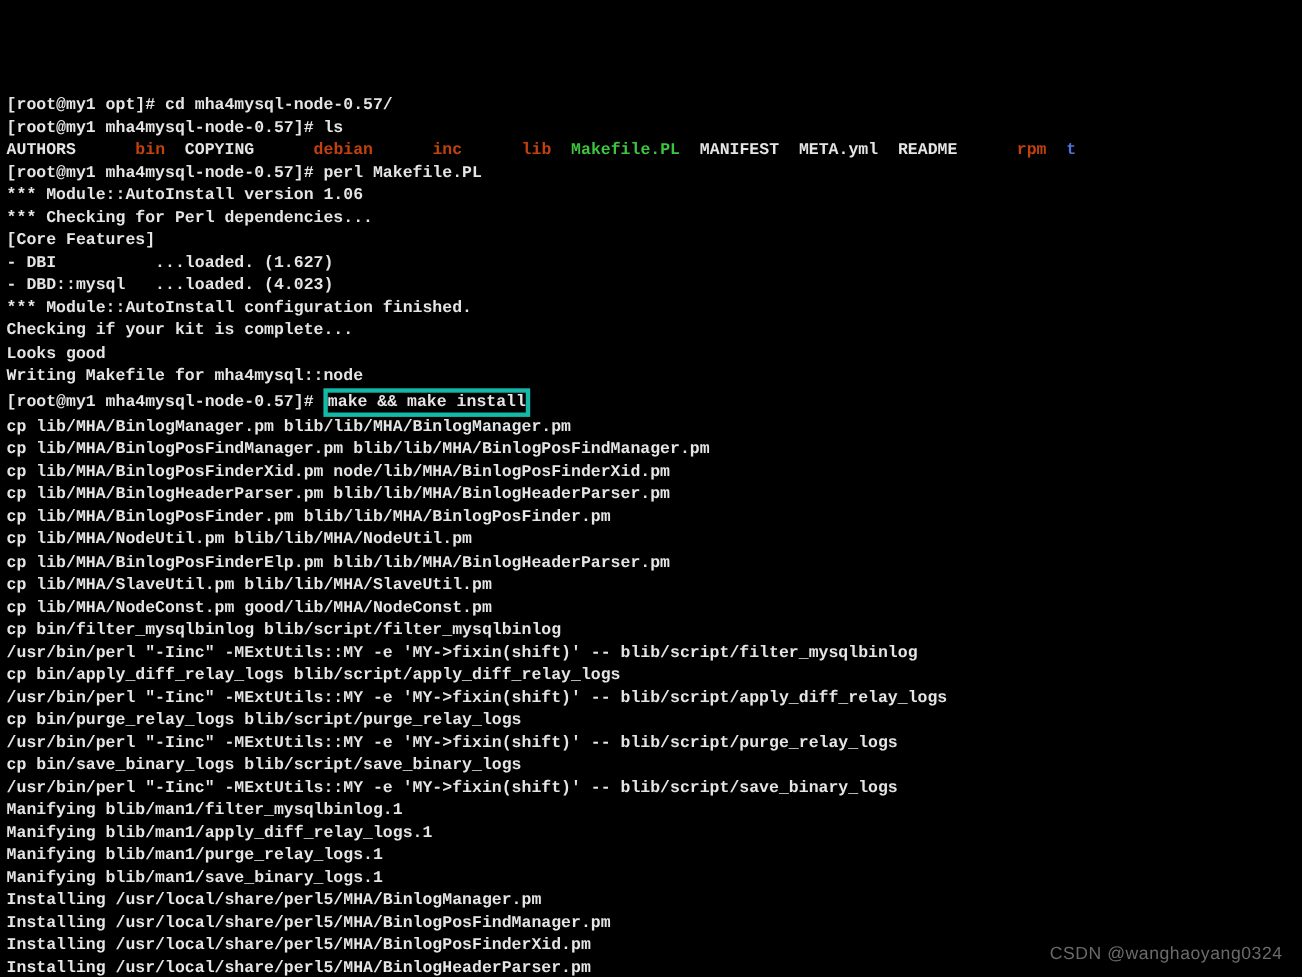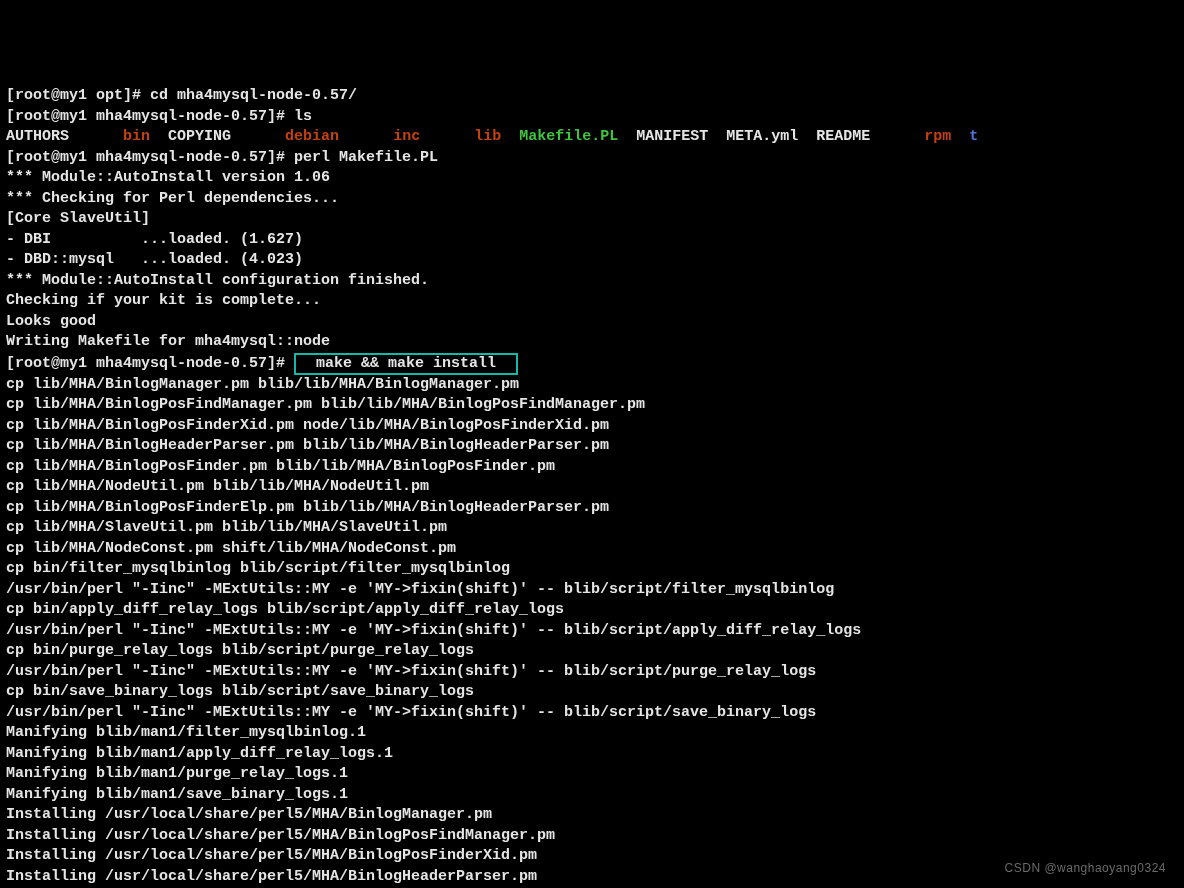--- a/index.html
+++ b/index.html
@@ -16,64 +16,64 @@
     overflow: hidden;
     white-space: pre;
     font-weight: bold;
     position: relative;
   }
   .c-white   { color: #e5e5e5; }
   .c-cyan    { color: #c2410c; margin-left: 36px; }
   .c-green   { color: #3fc43f; margin-top: 44px; }
   .c-blue    { color: #4f72d6; }
   .highlight-box {
-    border: 2px solid #14b8a6;
-    padding: 0 20px;
+    border: 4px solid #14b8a6;
+    padding: 0 0;
     display: inline-block;
     line-height: 18px;
   }
   .watermark {
     position: absolute;
     right: 18px;
     bottom: 10px;
     color: #6a6a6a;
     font-weight: normal;
-    font-size: 12px;
+    font-size: 16px;
     font-family: sans-serif;
     letter-spacing: 0.5px;
   }
 </style>
 </head>
 <body>
 
 
 
 <div><span><span class="c-white">[root@my1 opt]# </span><span class="c-white">cd mha4mysql-node-0.57/</span></span>
 <span><span class="c-white">[root@my1 mha4mysql-node-0.57]# </span><span class="c-white">ls</span></span>
 <span><span class="c-white">AUTHORS</span>  <span class="c-cyan">bin</span>  <span class="c-white">COPYING</span>  <span class="c-cyan">debian</span>  <span class="c-cyan">inc</span>  <span class="c-cyan">lib</span>  <span class="c-green">Makefile.PL</span>  <span class="c-white">MANIFEST</span>  <span class="c-white">META.yml</span>  <span class="c-white">README</span>  <span class="c-cyan">rpm</span>  <span class="c-blue">t</span></span>
 <span><span class="c-white">[root@my1 mha4mysql-node-0.57]# </span><span class="c-white">perl Makefile.PL</span></span>
 <span class="c-white">*** Module::AutoInstall version 1.06</span>
 <span class="c-white">*** Checking for Perl dependencies...</span>
-<span class="c-white">[Core SlaveUtil]</span>
+<span class="c-white">[Core Features]</span>
 <span class="c-white">- DBI          ...loaded. (1.627)</span>
 <span class="c-white">- DBD::mysql   ...loaded. (4.023)</span>
 <span class="c-white">*** Module::AutoInstall configuration finished.</span>
 <span class="c-white">Checking if your kit is complete...</span>
 <span class="c-white">Looks good</span>
 <span class="c-white">Writing Makefile for mha4mysql::node</span>
 <span><span class="c-white">[root@my1 mha4mysql-node-0.57]# </span><span class="highlight-box"><span class="c-white">make &amp;&amp; make install</span></span></span>
 <span class="c-white">cp lib/MHA/BinlogManager.pm blib/lib/MHA/BinlogManager.pm</span>
 <span class="c-white">cp lib/MHA/BinlogPosFindManager.pm blib/lib/MHA/BinlogPosFindManager.pm</span>
 <span class="c-white">cp lib/MHA/BinlogPosFinderXid.pm node/lib/MHA/BinlogPosFinderXid.pm</span>
 <span class="c-white">cp lib/MHA/BinlogHeaderParser.pm blib/lib/MHA/BinlogHeaderParser.pm</span>
 <span class="c-white">cp lib/MHA/BinlogPosFinder.pm blib/lib/MHA/BinlogPosFinder.pm</span>
 <span class="c-white">cp lib/MHA/NodeUtil.pm blib/lib/MHA/NodeUtil.pm</span>
 <span class="c-white">cp lib/MHA/BinlogPosFinderElp.pm blib/lib/MHA/BinlogHeaderParser.pm</span>
 <span class="c-white">cp lib/MHA/SlaveUtil.pm blib/lib/MHA/SlaveUtil.pm</span>
-<span class="c-white">cp lib/MHA/NodeConst.pm shift/lib/MHA/NodeConst.pm</span>
+<span class="c-white">cp lib/MHA/NodeConst.pm good/lib/MHA/NodeConst.pm</span>
 <span class="c-white">cp bin/filter_mysqlbinlog blib/script/filter_mysqlbinlog</span>
 <span class="c-white">/usr/bin/perl "-Iinc" -MExtUtils::MY -e 'MY-&gt;fixin(shift)' -- blib/script/filter_mysqlbinlog</span>
 <span class="c-white">cp bin/apply_diff_relay_logs blib/script/apply_diff_relay_logs</span>
 <span class="c-white">/usr/bin/perl "-Iinc" -MExtUtils::MY -e 'MY-&gt;fixin(shift)' -- blib/script/apply_diff_relay_logs</span>
 <span class="c-white">cp bin/purge_relay_logs blib/script/purge_relay_logs</span>
 <span class="c-white">/usr/bin/perl "-Iinc" -MExtUtils::MY -e 'MY-&gt;fixin(shift)' -- blib/script/purge_relay_logs</span>
 <span class="c-white">cp bin/save_binary_logs blib/script/save_binary_logs</span>
 <span class="c-white">/usr/bin/perl "-Iinc" -MExtUtils::MY -e 'MY-&gt;fixin(shift)' -- blib/script/save_binary_logs</span>
 <span class="c-white">Manifying blib/man1/filter_mysqlbinlog.1</span>
 <span class="c-white">Manifying blib/man1/apply_diff_relay_logs.1</span>

